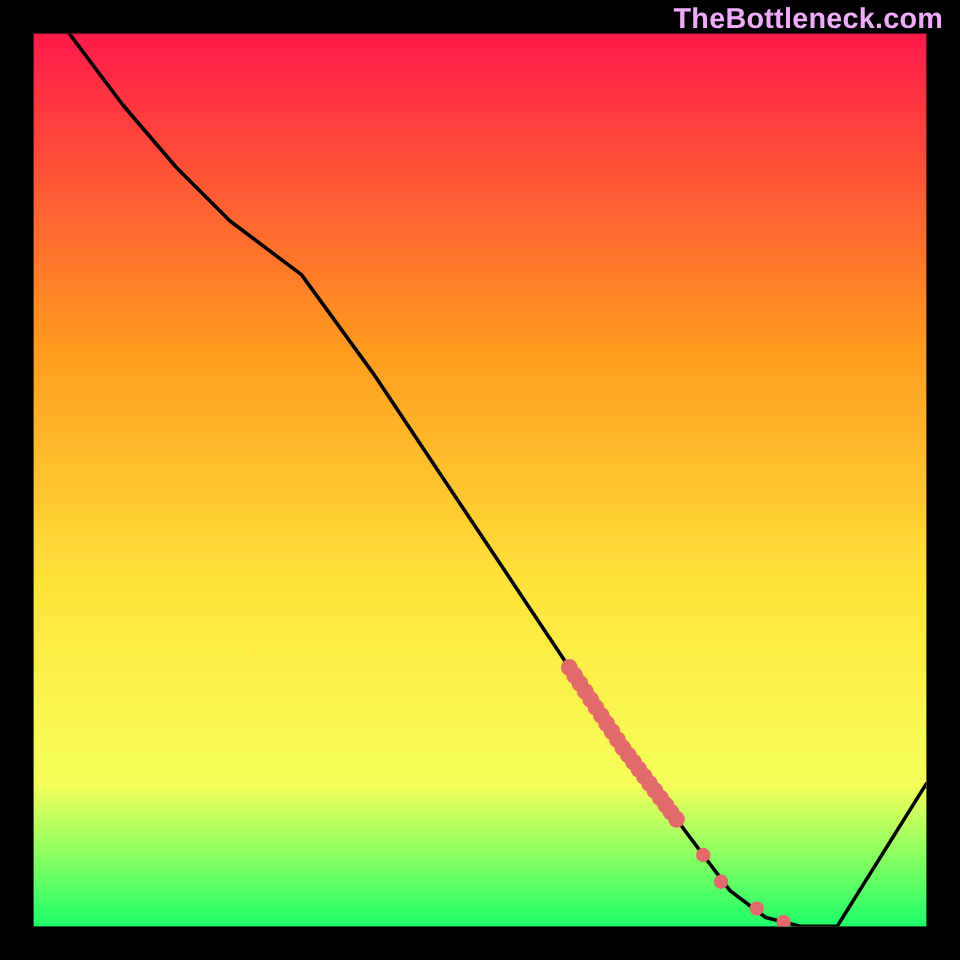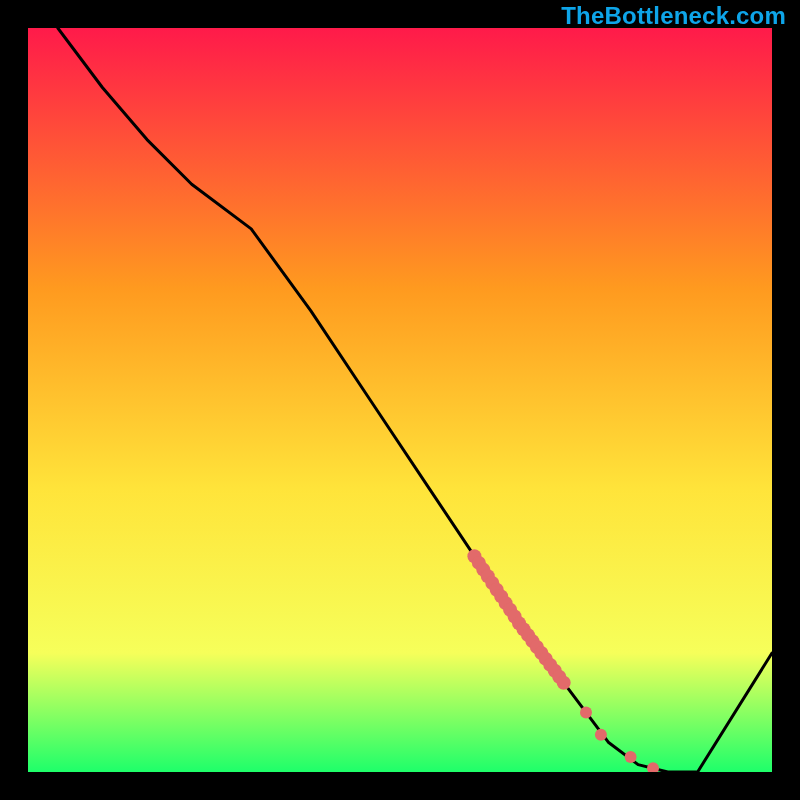--- a/index.html
+++ b/index.html
@@ -15,21 +15,21 @@
     width: 800px;
     height: 800px;
     background: #000000;
   }
   .watermark {
     position: absolute;
     top: 2px;
     right: 14px;
     font-size: 24px;
     font-weight: bold;
-    color: #0ea5e9;
+    color: #f0abfc;
     z-index: 10;
     letter-spacing: 0.2px;
   }
   svg.plot {
     position: absolute;
     top: 0;
     left: 0;
   }
 </style>
 </head>

